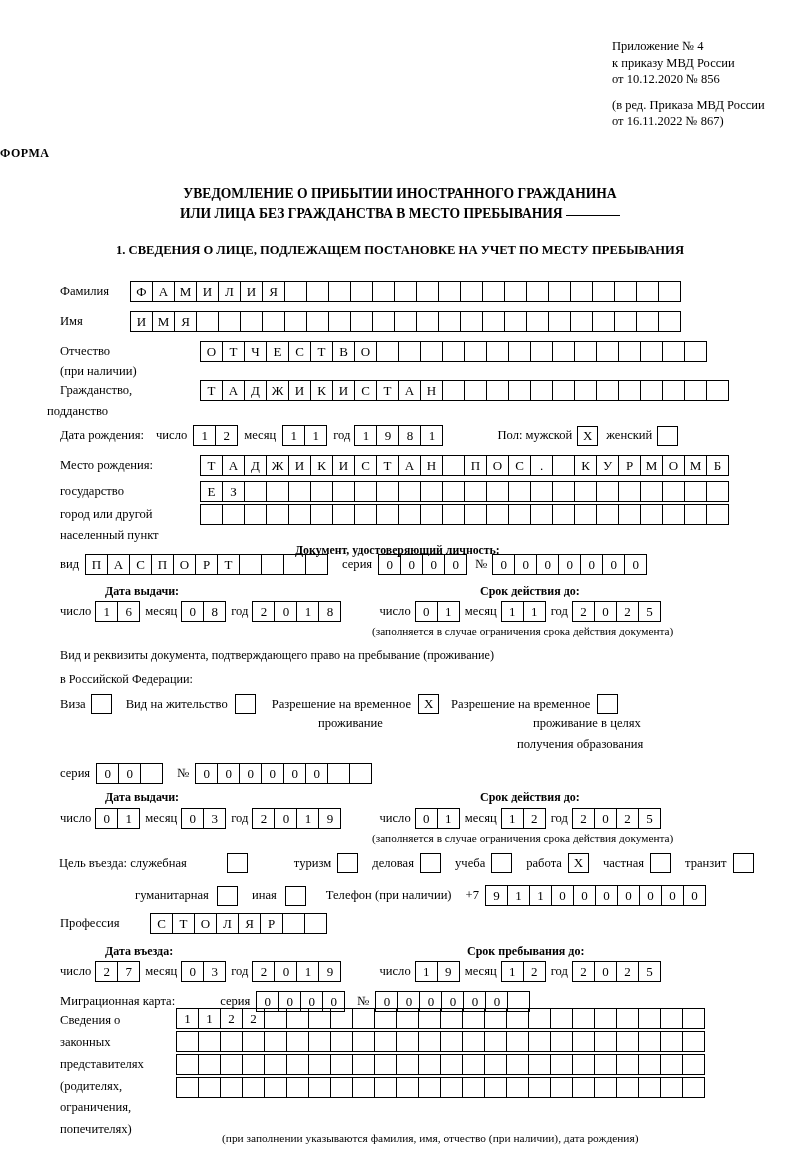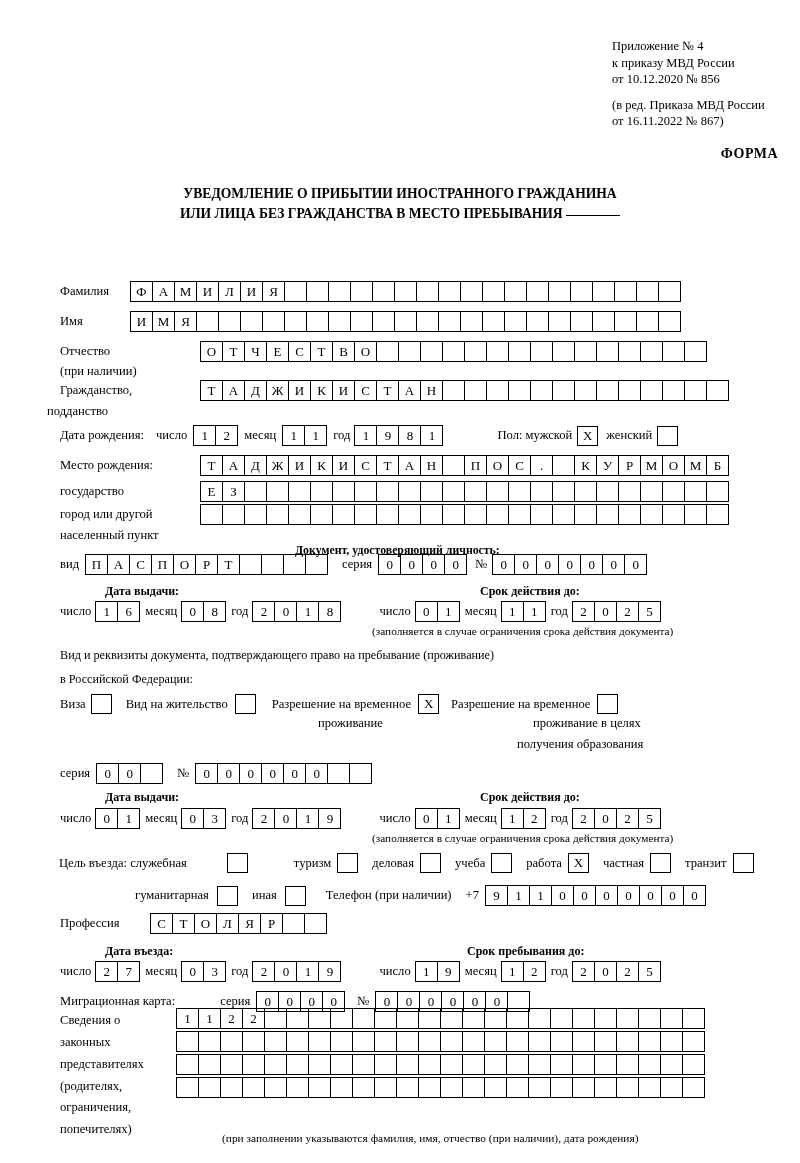--- a/index.html
+++ b/index.html
@@ -31,23 +31,23 @@
     line-height: 1.32;
   }
   .hdr .sub {
     margin-top: 9px;
   }
   .forma {
     position: absolute;
     top: 146px;
     left: 0;
     width: 778px;
-    text-align: right;
+    text-align: left;
     font-weight: bold;
-    font-size: 14px;
+    font-size: 12px;
     letter-spacing: .5px;
   }
   .title {
     position: absolute;
     top: 184px;
     left: 0;
     width: 800px;
     text-align: center;
     font-weight: bold;
     font-size: 13.6px;
@@ -128,20 +128,21 @@
   <div class="forma">ФОРМА</div>
 
   <div class="title">
     <span>УВЕДОМЛЕНИЕ О ПРИБЫТИИ ИНОСТРАННОГО ГРАЖДАНИНА</span>
     <span class="ln2">
       <span>ИЛИ ЛИЦА БЕЗ ГРАЖДАНСТВА В МЕСТО ПРЕБЫВАНИЯ</span>
       <span class="blank"></span>
     </span>
   </div>
 
+  <div class="section1">1. СВЕДЕНИЯ О ЛИЦЕ, ПОДЛЕЖАЩЕМ ПОСТАНОВКЕ НА УЧЕТ ПО МЕСТУ ПРЕБЫВАНИЯ</div>
 
   <div class="row" style="top:281px; left:60px;">
     <span class="lbl" style="width:70px;">Фамилия</span>
     <span class="cells" id="surname-cells">
         <span class="cell first">Ф</span>
         <span class="cell">А</span>
         <span class="cell">М</span>
         <span class="cell">И</span>
         <span class="cell">Л</span>
         <span class="cell">И</span>

